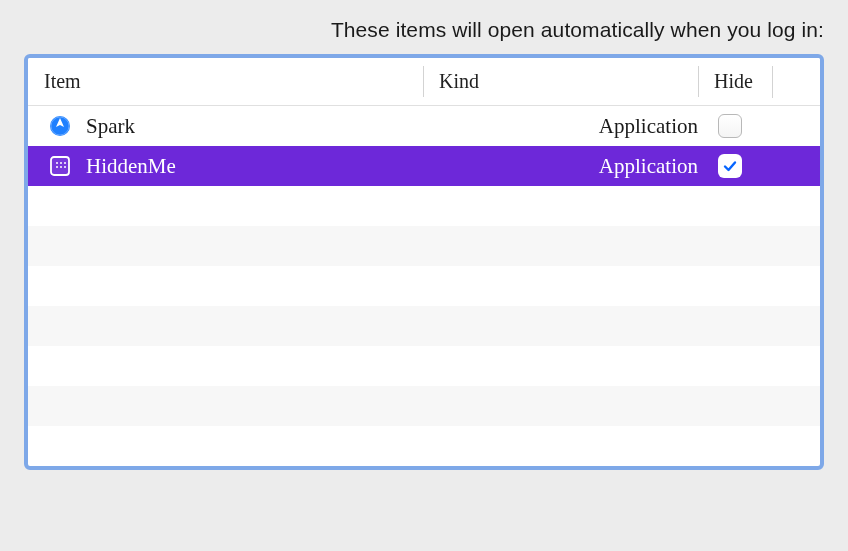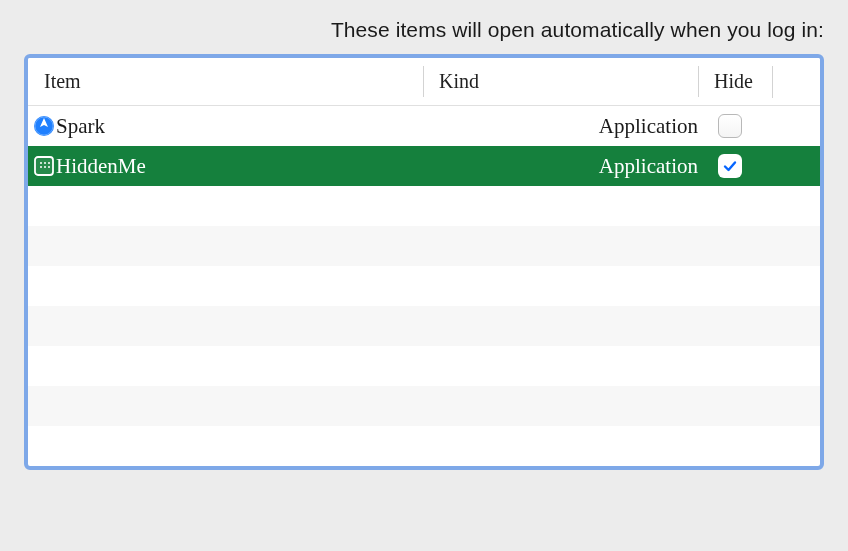--- a/index.html
+++ b/index.html
@@ -63,22 +63,22 @@
   }
   .header-cell.col-spacer {
     position:absolute;
     right: 24px;
     top: 0;
     height: 48px;
     width: 24px;
   }
   .body-row .cell { padding-left: 16px; }
   .body-row.alt { background: #f7f7f7; }
-  .body-row.sel { background: #15803d; color: #ffffff; }
-  .item-cell { display:flex; align-items:center; gap:0; padding-left:4px; }
+  .body-row.sel { background: #6d28d9; color: #ffffff; }
+  .item-cell { display:flex; align-items:center; gap:14px; padding-left:20px; }
   .icon-holder { width:24px; height:24px; display:flex; align-items:center; justify-content:center; }
   .hide-cell { display:flex; align-items:center; justify-content:flex-start; padding-left:20px; }
   .checkbox {
     width: 24px; height: 24px;
     border: 1.5px solid #b8b8b8;
     border-radius: 6px;
     background: linear-gradient(#ffffff,#f4f4f4);
     display:flex; align-items:center; justify-content:center;
   }
   .checkbox.checked {

